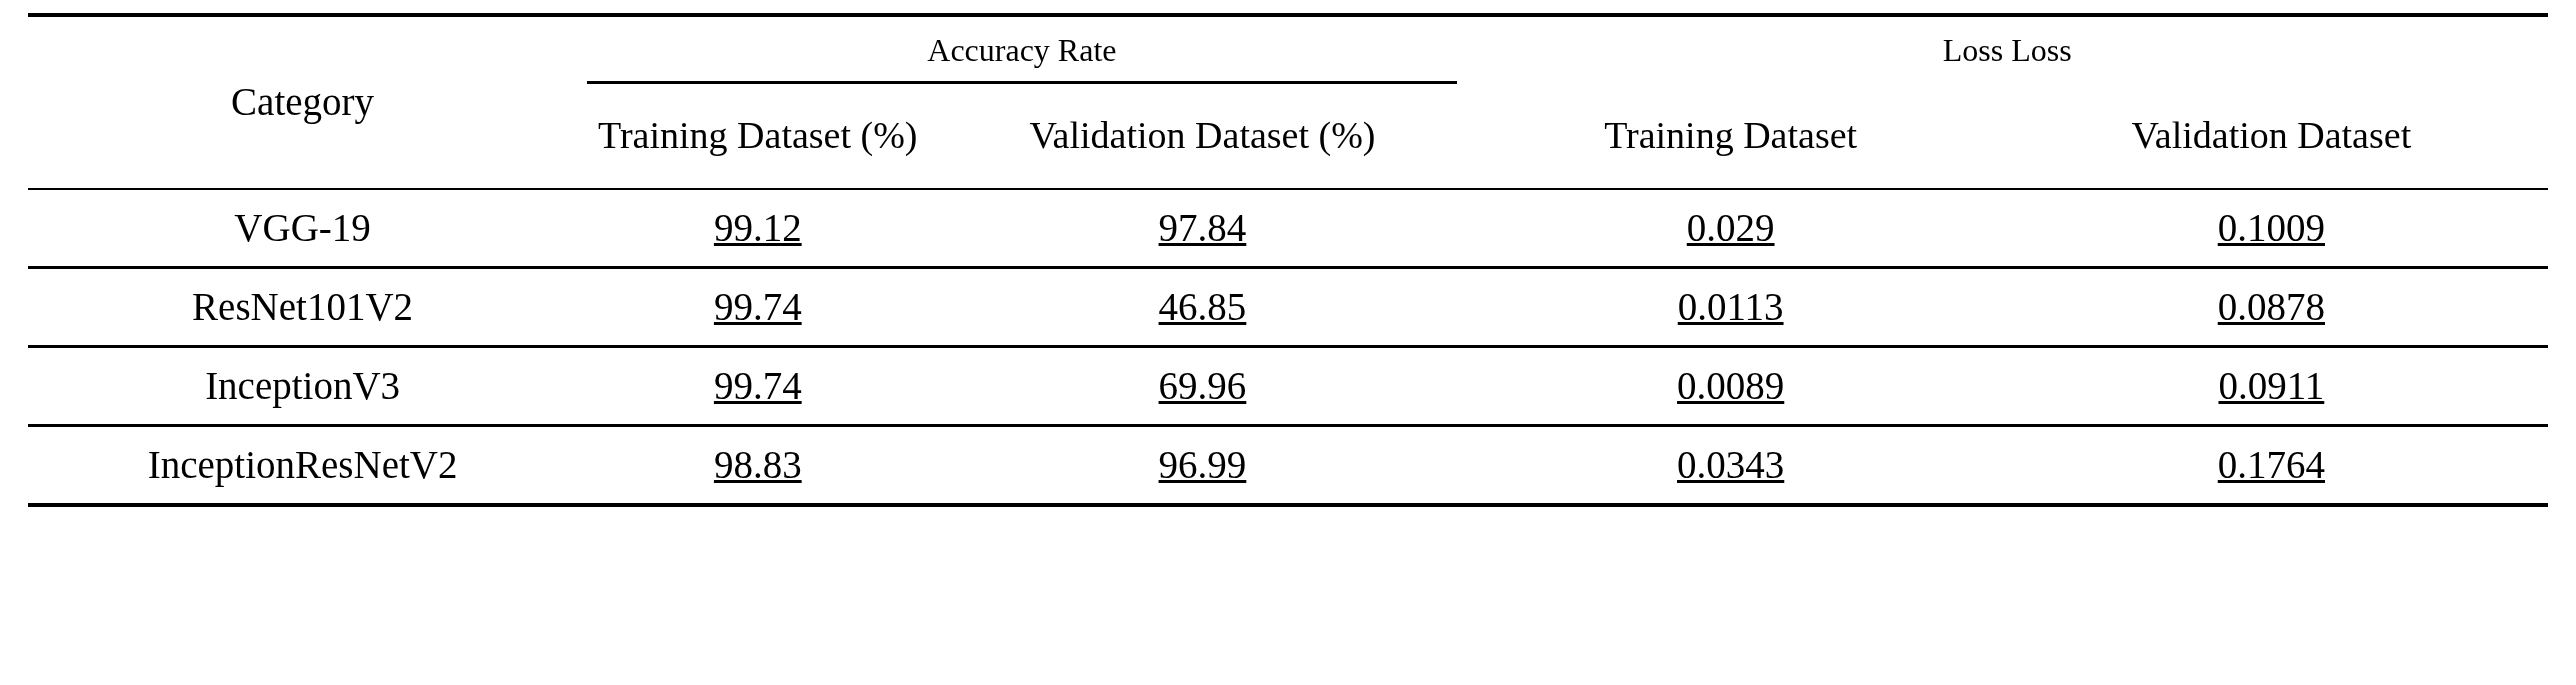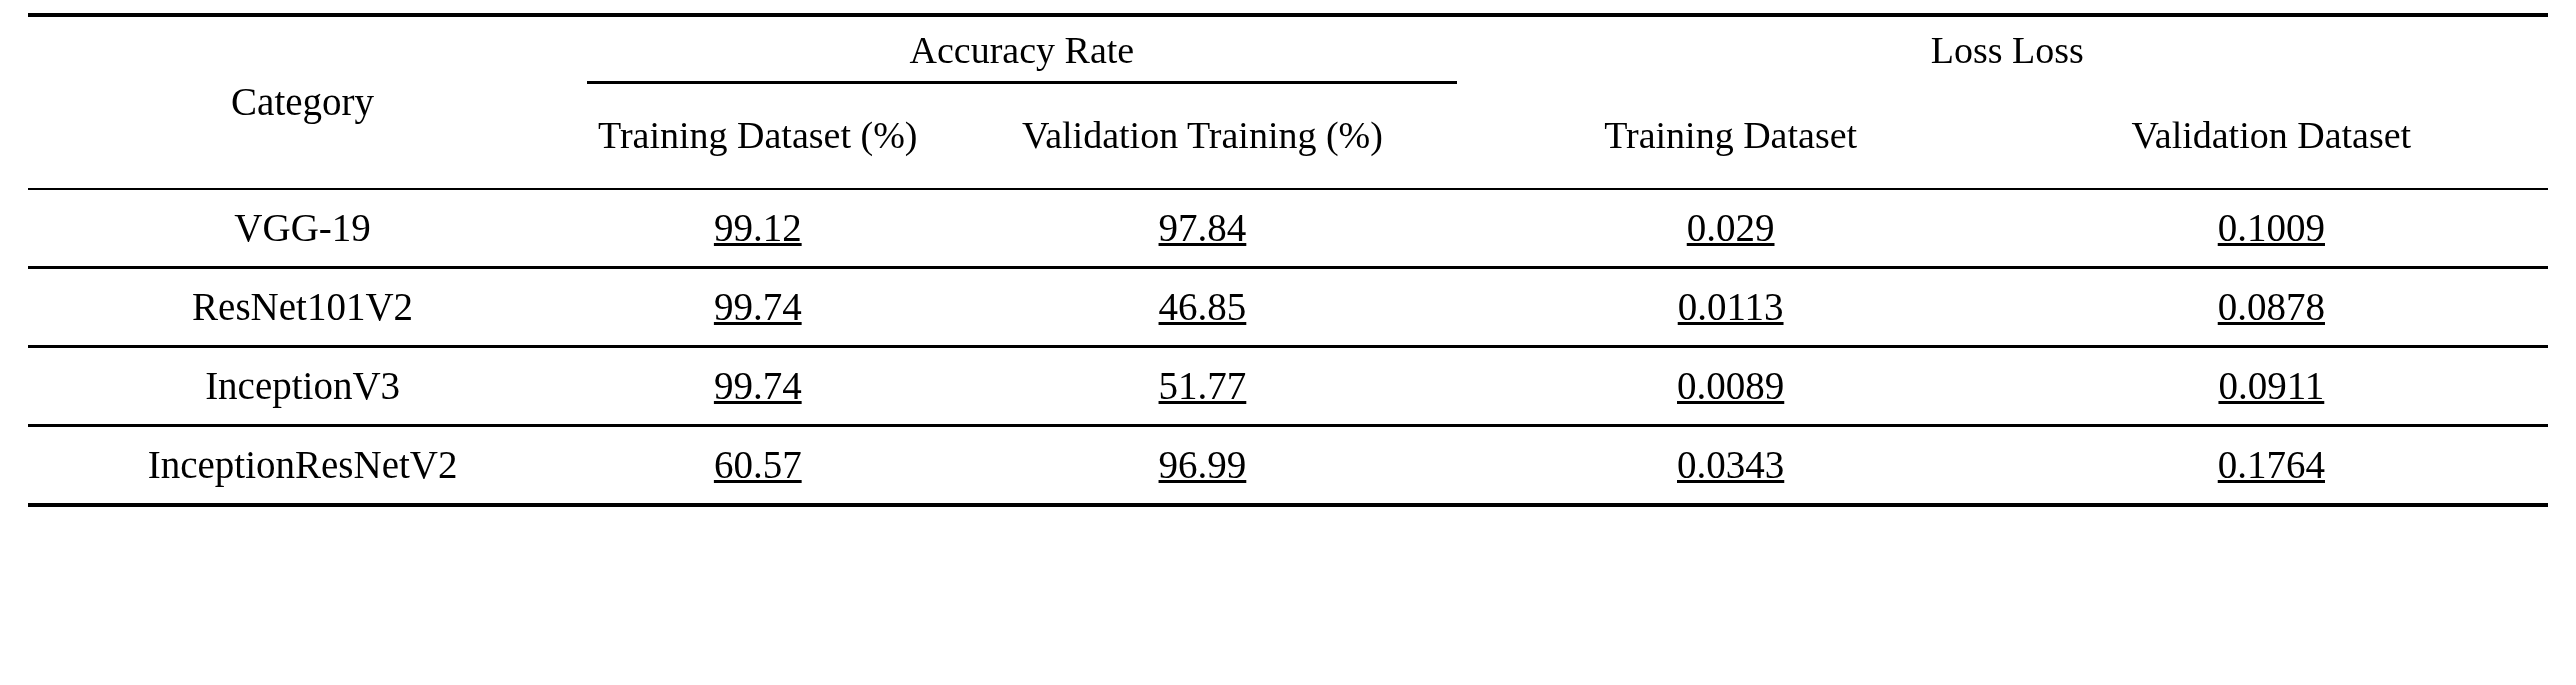--- a/index.html
+++ b/index.html
@@ -48,21 +48,21 @@
 
   
   col.c-cat      { width: 549px; }
   col.c-acc-tr   { width: 361px; }
   col.c-acc-val  { width: 528px; }
   col.c-loss-tr  { width: 528px; }
   col.c-loss-val { width: 553px; }
 
   
   .grp-cell {
-    font-size: 38px;
+    font-size: 32px;
     height: 67px;
     line-height: 67px;
     position: relative;
   }
   .grp-underline {
     position: relative;
   }
   .grp-underline::after {
     content: "";
     position: absolute;
@@ -112,21 +112,21 @@
       <col class="c-loss-val">
     </colgroup>
     <thead>
       <tr>
         <td class="rule-top category-cell" rowspan="2">Category</td>
         <td class="rule-top grp-cell grp-underline" colspan="2">Accuracy Rate</td>
         <td class="rule-top grp-cell" colspan="2">Loss Loss</td>
       </tr>
       <tr>
         <td class="sub-cell two-line">Training Dataset (%)</td>
-        <td class="sub-cell">Validation Training (%)</td>
+        <td class="sub-cell">Validation Dataset (%)</td>
         <td class="sub-cell">Training Dataset</td>
         <td class="sub-cell">Validation Dataset</td>
       </tr>
     </thead>
     <tbody>
       <tr>
         <td class="rule-thin name-cell">VGG-19</td>
         <td class="rule-thin data-cell">99.12</td>
         <td class="rule-thin data-cell">97.84</td>
         <td class="rule-thin data-cell">0.029</td>
@@ -135,27 +135,27 @@
       <tr>
         <td class="rule-mid name-cell">ResNet101V2</td>
         <td class="rule-mid data-cell">99.74</td>
         <td class="rule-mid data-cell">46.85</td>
         <td class="rule-mid data-cell">0.0113</td>
         <td class="rule-mid data-cell">0.0878</td>
       </tr>
       <tr>
         <td class="rule-mid name-cell">InceptionV3</td>
         <td class="rule-mid data-cell">99.74</td>
-        <td class="rule-mid data-cell">51.77</td>
+        <td class="rule-mid data-cell">69.96</td>
         <td class="rule-mid data-cell">0.0089</td>
         <td class="rule-mid data-cell">0.0911</td>
       </tr>
       <tr>
         <td class="rule-mid rule-bottom name-cell">InceptionResNetV2</td>
-        <td class="rule-mid rule-bottom data-cell">60.57</td>
+        <td class="rule-mid rule-bottom data-cell">98.83</td>
         <td class="rule-mid rule-bottom data-cell">96.99</td>
         <td class="rule-mid rule-bottom data-cell">0.0343</td>
         <td class="rule-mid rule-bottom data-cell">0.1764</td>
       </tr>
     </tbody>
   </table>
 </div>
 
 
 </body></html>

